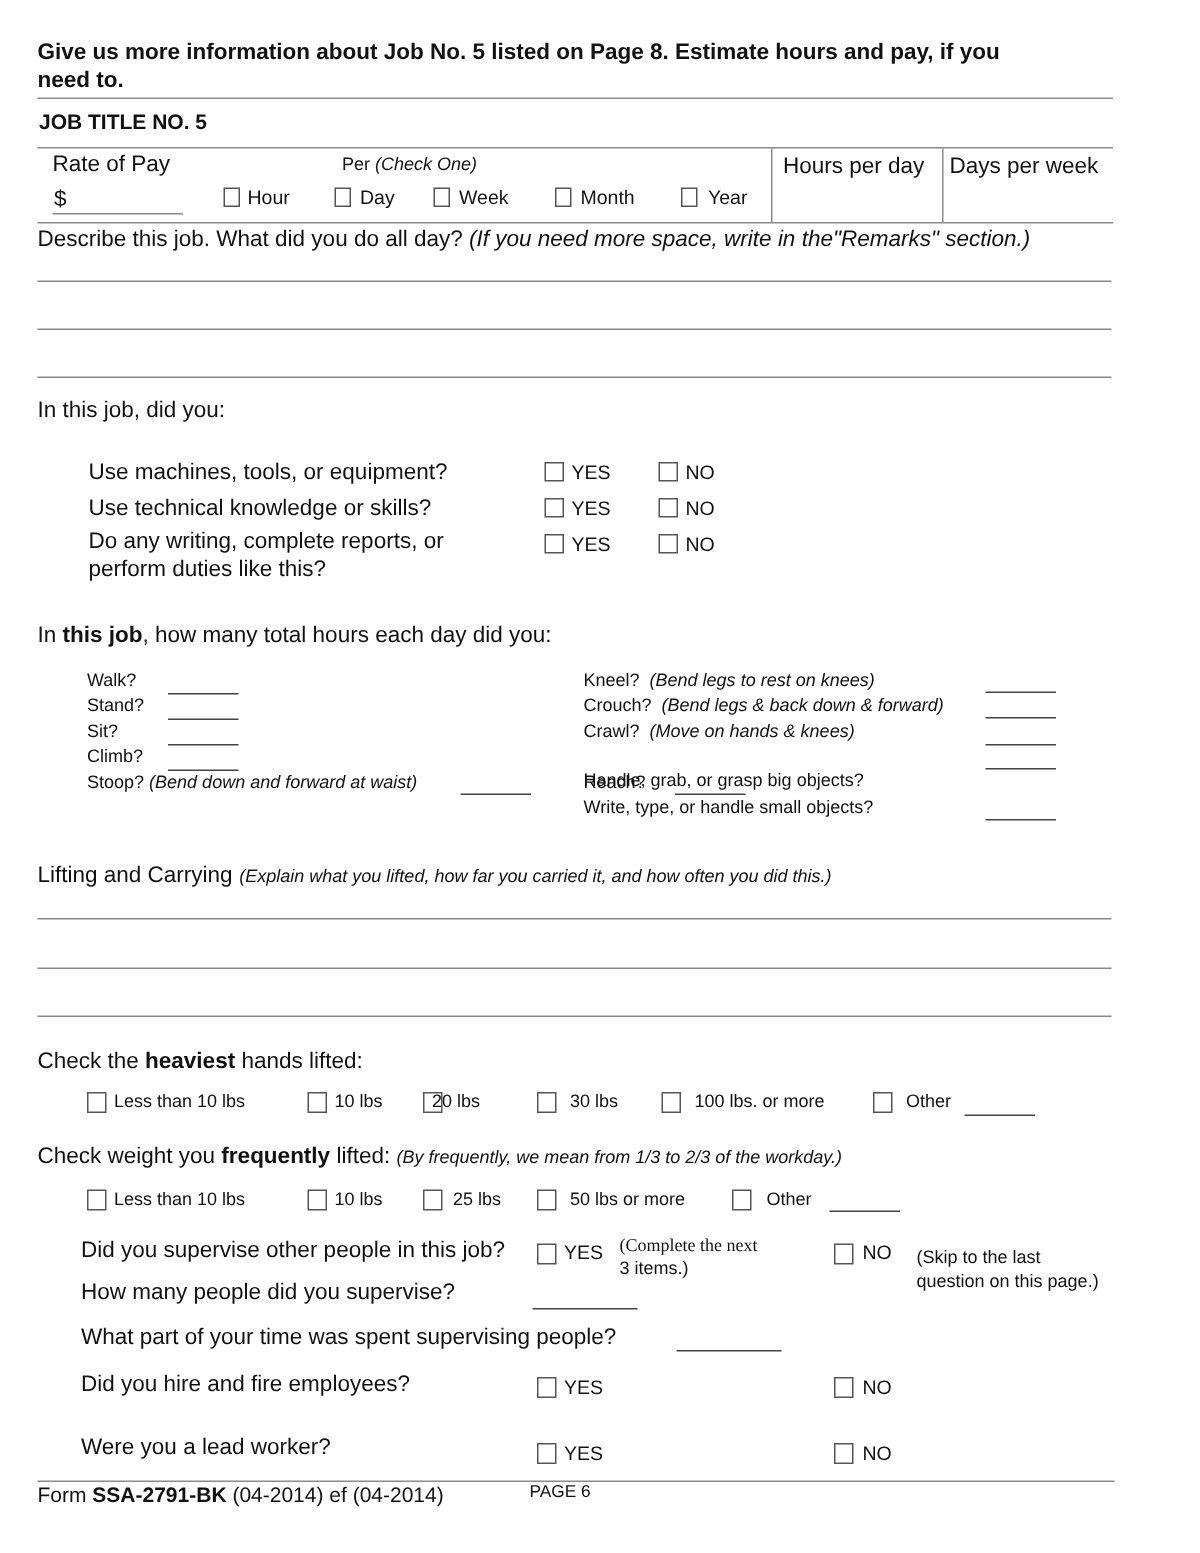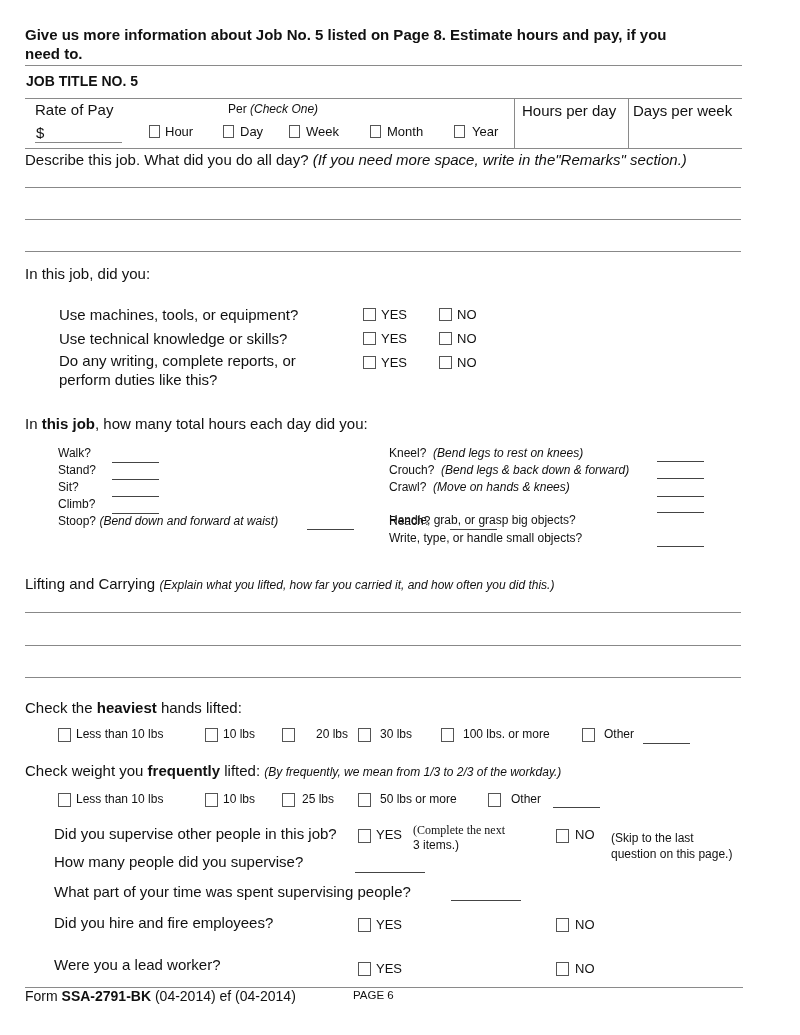--- a/index.html
+++ b/index.html
@@ -137,21 +137,21 @@
 <div class="wline" style="top:677px;"></div>
 
 <div class="abs f15" style="left:25px;top:699px;">
   <span>Check the </span><span class="b">heaviest</span><span> hands lifted:</span>
 </div>
 <div class="cb" style="left:58px;top:728px;width:13px;height:14px;"></div>
 <div class="abs f12" style="left:76px;top:727px;">Less than 10 lbs</div>
 <div class="cb" style="left:205px;top:728px;width:13px;height:14px;"></div>
 <div class="abs f12" style="left:223px;top:727px;">10 lbs</div>
 <div class="cb" style="left:282px;top:728px;width:13px;height:14px;"></div>
-<div class="abs f12" style="left:316px;top:727px;text-align:right;">20 lbs</div>
+<div class="abs f12" style="left:288px;top:727px;text-align:right;">20 lbs</div>
 <div class="cb" style="left:358px;top:728px;width:13px;height:14px;"></div>
 <div class="abs f12" style="left:380px;top:727px;">30 lbs</div>
 <div class="cb" style="left:441px;top:728px;width:13px;height:14px;"></div>
 <div class="abs f12" style="left:463px;top:727px;">100 lbs. or more</div>
 <div class="cb" style="left:582px;top:728px;width:13px;height:14px;"></div>
 <div class="abs f12" style="left:604px;top:727px;">Other</div>
 <div class="blank" style="left:643px;top:743px;width:47px;"></div>
 
 <div class="abs f15" style="left:25px;top:762px;">
   <span>Check weight you </span><span class="b">frequently</span><span> lifted:</span>

